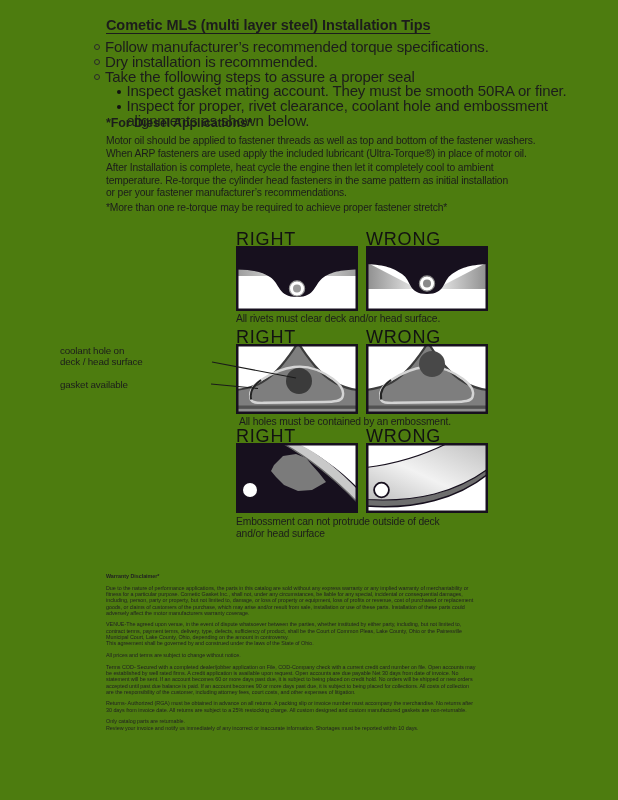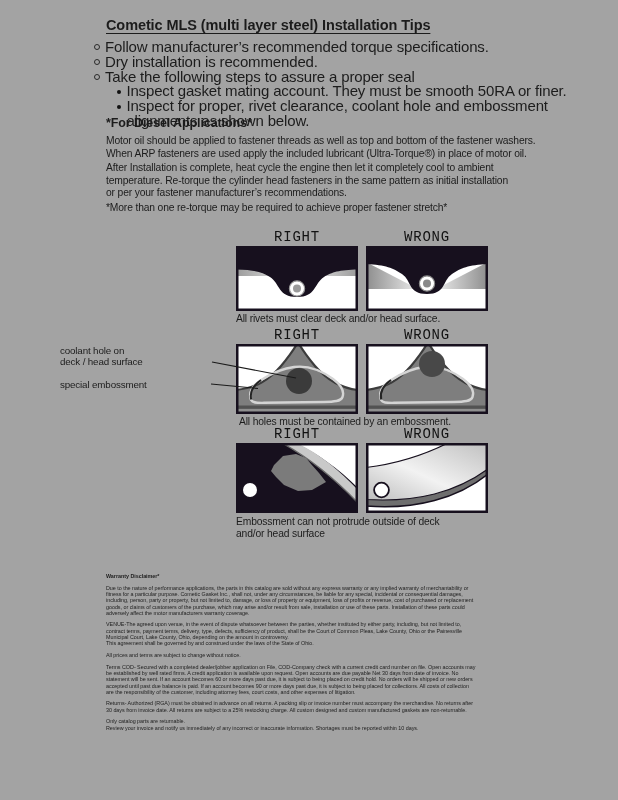--- a/index.html
+++ b/index.html
@@ -1,38 +1,38 @@
 <!DOCTYPE html>
 <html><head>
 <meta charset="utf-8">
 <style>
   html,body{margin:0;padding:0;background:#e8e8e8;}
   .page{
-    position:relative;width:618px;height:800px;background:#a3a3a3;
+    position:relative;width:618px;height:800px;background:#4d7c0f;
     font-family:"Liberation Sans", sans-serif;color:#1c1c1c;overflow:hidden;
     margin:0 auto;
   }
   .abs{position:absolute;}
   .title{
     left:106px;top:17px;font-size:14.5px;font-weight:bold;
     text-decoration:underline;text-underline-offset:2.5px;
     text-decoration-thickness:1.3px;letter-spacing:-0.1px;
   }
   .bullets{left:94px;top:40px;font-size:15px;line-height:14.8px;letter-spacing:-0.15px;}
   .b-row{display:flex;align-items:baseline;}
   .b-row.sub{margin-left:23px;}
   .mark{flex:0 0 auto;width:4px;height:4px;border-radius:50%;margin-right:5px;position:relative;top:-2px;}
   .mark.open{border:1px solid #2a2a2a;}
   .mark.fill{background:#111;width:4.4px;height:4.4px;}
   .h2{left:106px;top:116px;font-size:12.5px;font-weight:bold;letter-spacing:-0.1px;}
   .para{margin:0;font-size:10.3px;line-height:12.6px;letter-spacing:-0.15px;white-space:pre-line;}
   .p1{left:106px;top:135px;width:470px;}
   .p2{left:106px;top:162px;width:470px;}
   .p3{left:106px;top:201.5px;width:470px;}
-  .dg-label{width:122px;text-align:center;font-size:14px;letter-spacing:0.8px;color:#121212;font-family:Liberation Mono, monospace;}
+  .dg-label{width:122px;font-size:18px;letter-spacing:0.8px;color:#121212;}
   .panel{display:block;}
   .caption{font-size:10.3px;line-height:12px;letter-spacing:-0.15px;white-space:pre-line;}
   .side-label{width:149px;text-align:left;font-size:9.8px;line-height:11.4px;letter-spacing:-0.15px;white-space:pre-line;}
   .pointer{overflow:visible;}
   .fineprint{left:106px;top:573px;width:470px;font-size:5.4px;line-height:6.35px;letter-spacing:-0.03px;color:#222;}
   .fineprint p{margin:0 0 5.2px 0;white-space:pre-line;}
   .fineprint .fp-head{font-weight:bold;margin-bottom:5.2px;}
   .pagecode{left:385px;top:756px;font-size:14.5px;letter-spacing:0.3px;color:#161616;margin-top:41px;}
 </style>
 </head>
@@ -116,21 +116,21 @@
     <rect x="1.25" y="1.25" width="119.5" height="62.5" fill="none" stroke="#17101e" stroke-width="2.5"></rect>
   </svg>
 
   <div class="abs caption" style="left:236px;top:313px;">All rivets must clear deck and/or head surface.</div>
 
   <div class="abs dg-label" style="left:236px;top:327px;">RIGHT</div>
   <div class="abs dg-label" style="left:366px;top:327px;">WRONG</div>
 
   <div class="abs side-label" style="left:60px;top:345px;">coolant hole on
 deck / head surface</div>
-  <div class="abs side-label" style="left:60px;top:378.5px;">special embossment</div>
+  <div class="abs side-label" style="left:60px;top:378.5px;">gasket available</div>
 
   <svg class="abs pointer" style="left:210px;top:352px;z-index:5;" width="95" height="40" viewBox="0 0 95 40">
     <line x1="2" y1="10" x2="86" y2="26" stroke="#1a1a1a" stroke-width="1.1"></line>
     <line x1="1" y1="32" x2="48" y2="36.5" stroke="#1a1a1a" stroke-width="1.1"></line>
   </svg>
 
   <svg class="abs panel" style="left:236px;top:344px;" width="122" height="70" viewBox="0 0 122 70">
     <rect width="122" height="70" fill="#ffffff"></rect>
     <path d="M0,70 V46 C20,44 33,36 45,22 C53,12.5 58,5 61,0 H63 C66,5 71,12.5 79,22 C91,36 104,44 122,46 V70 Z" fill="#7e7e7e"></path>
     <path d="M0,46 C20,44 33,36 45,22 C53,12.5 58,5 61,0" fill="none" stroke="#3c3c3c" stroke-width="2.2"></path>

